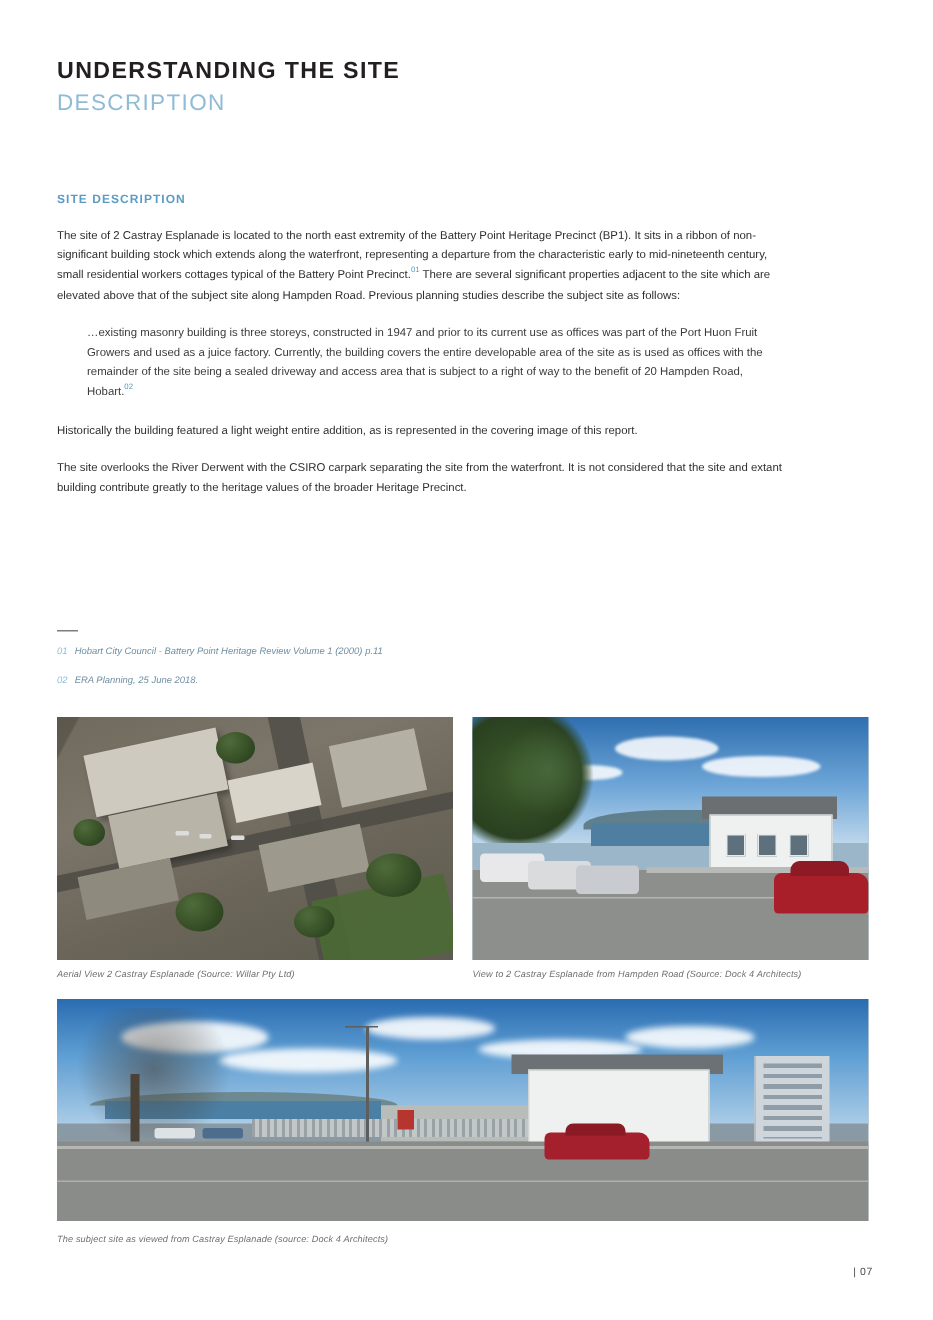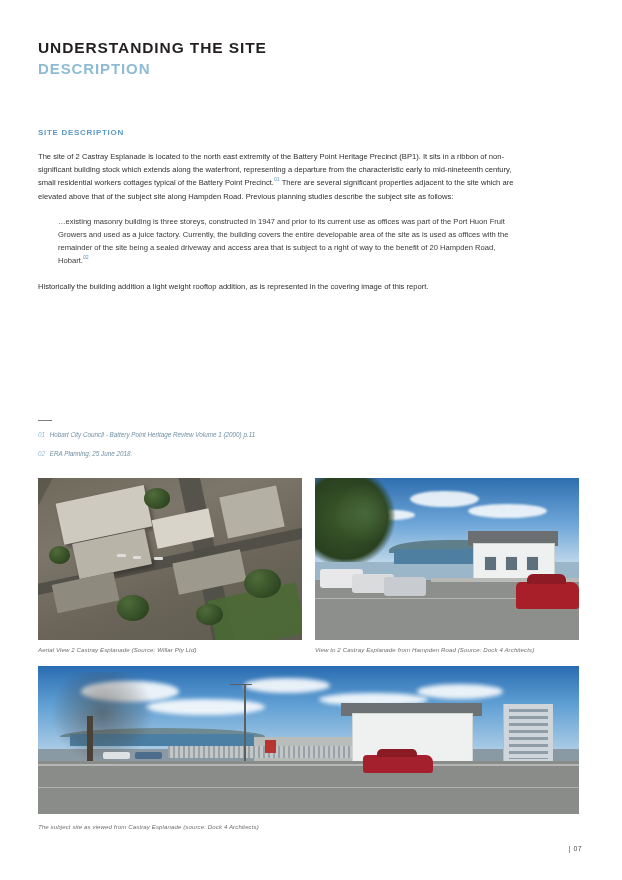--- a/index.html
+++ b/index.html
@@ -33,21 +33,21 @@
     letter-spacing: 0.9px;
     color: #231f20;
     font-weight: 700;
     text-transform: uppercase;
     line-height: 1.25;
   }
   .title-sub {
     font-size: 15px;
     letter-spacing: 0.9px;
     color: #8fbcd4;
-    font-weight: 700;
+    font-weight: 400;
     text-transform: uppercase;
     line-height: 1.3;
     margin-top: 2px;
   }
 
   
   .section-heading {
     position: absolute;
     left: 38px;
     top: 128px;
@@ -246,22 +246,23 @@
     <div class="title-sub">DESCRIPTION</div>
   </div>
 
   <div class="section-heading">SITE DESCRIPTION</div>
 
   <div class="body-block">
     <p class="para"><span>The site of 2 Castray Esplanade is located to the north east extremity of the Battery Point Heritage Precinct (BP1). It sits in a ribbon of non-significant building stock which extends along the waterfront, representing a departure from the characteristic early to mid-nineteenth century, small residential workers cottages typical of the Battery Point Precinct.</span><sup>01</sup><span> There are several significant properties adjacent to the site which are elevated above that of the subject site along Hampden Road. Previous planning studies describe the subject site as follows:</span></p>
 
     <p class="para quote"><span>…existing masonry building is three storeys, constructed in 1947 and prior to its current use as offices was part of the Port Huon Fruit Growers and used as a juice factory. Currently, the building covers the entire developable area of the site as is used as offices with the remainder of the site being a sealed driveway and access area that is subject to a right of way to the benefit of 20 Hampden Road, Hobart.</span><sup>02</sup></p>
 
-    <p class="para">Historically the building addition a light weight rooftop addition, as is represented in the covering image of this report.</p>
-
+    <p class="para">Historically the building featured a light weight entire addition, as is represented in the covering image of this report.</p>
+
+    <p class="para">The site overlooks the River Derwent with the CSIRO carpark separating the site from the waterfront. It is not considered that the site and extant building contribute greatly to the heritage values of the broader Heritage Precinct.</p>
   </div>
 
   <div class="footnotes">
     <div class="fn-rule"></div>
     <div class="fn-line">
       <span class="fn-num">01</span>
       <span>Hobart City Council - Battery Point Heritage Review Volume 1 (2000) p.11</span>
     </div>
     <div class="fn-line">
       <span class="fn-num">02</span>

